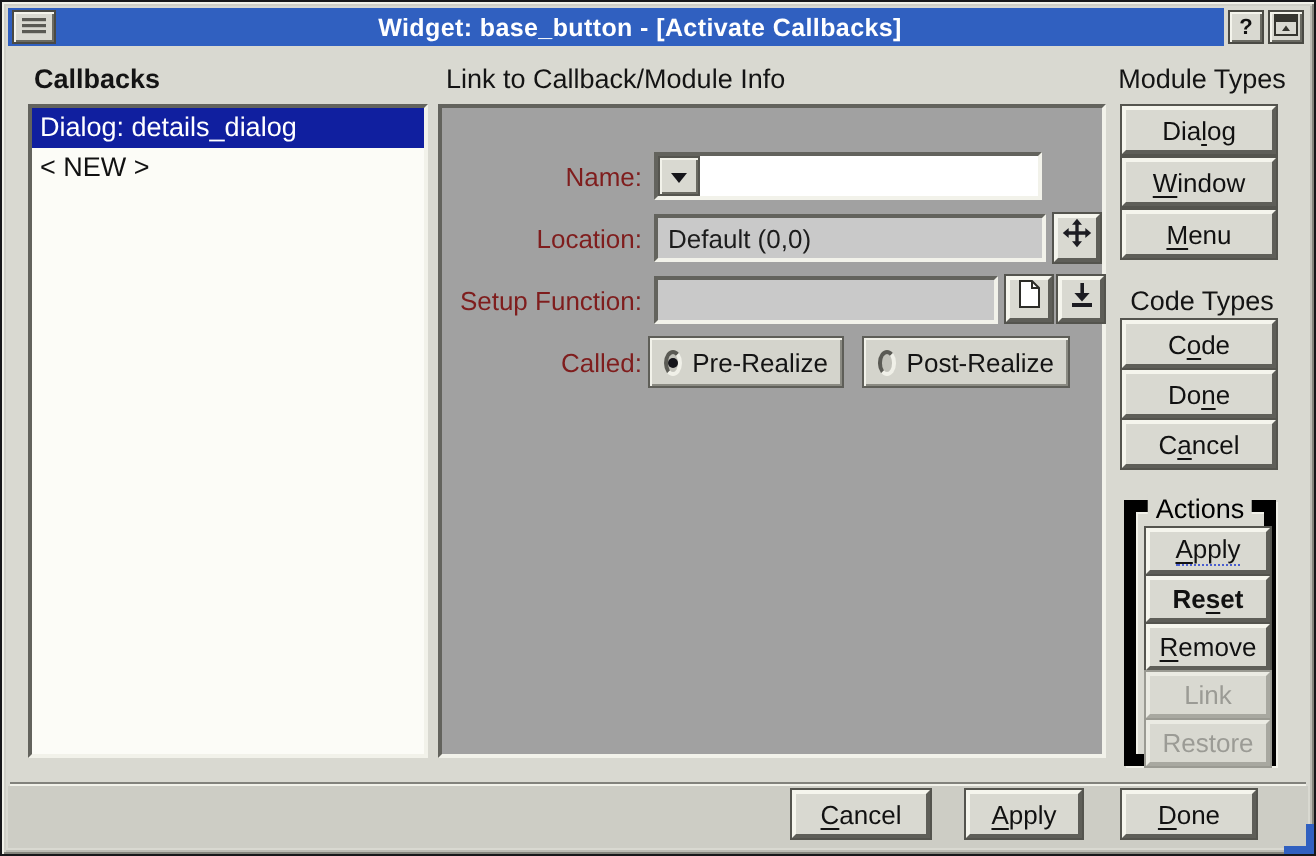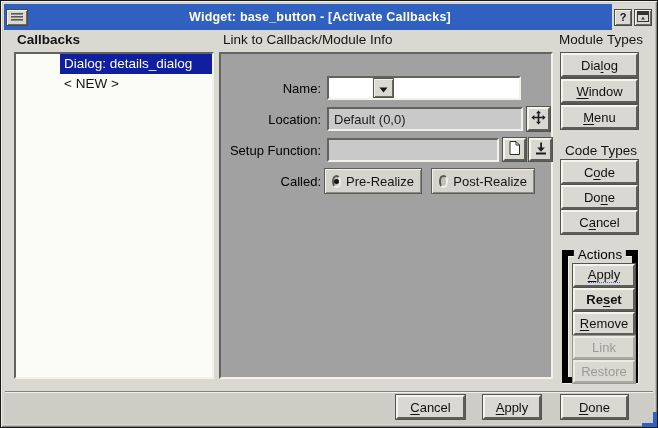--- a/index.html
+++ b/index.html
@@ -6,21 +6,21 @@
   *{box-sizing:border-box;font-family:"Liberation Sans",sans-serif;}
   .window{
     position:relative;width:658px;height:428px;
     background:#d9d9d1;border:1px solid #17171a;
     box-shadow: inset 1px 1px 0 #f1f1e9, inset -1px -1px 0 #84847c,
                 inset 2px 2px 0 #cfcfc7, inset -2px -2px 0 #bcbcb4;
     overflow:hidden;
   }
   
   .titlebar{
-    position:absolute;left:3px;top:3px;right:3px;height:26px;
+    position:absolute;left:3px;top:3px;right:3px;height:19px;
     background:#3060c0;display:flex;align-items:center;
   }
   .tb-menu{
     width:22px;height:17px;margin-left:2px;background:#d9d9d1;
     border:1px solid #4a4a44;
     box-shadow: inset 1px 1px 0 #f4f4ec, inset -1px -1px 0 #6a6a62;
     display:flex;align-items:center;justify-content:center;cursor:default;
   }
   .tb-title{
     flex:1;text-align:center;color:#ffffff;font-size:12.5px;font-weight:700;
@@ -37,35 +37,35 @@
   
   .btn{
     background:#d9d9d1;color:#111;font-size:13px;text-align:center;
     border:2px solid;border-color:#f5f5ed #5e5e58 #5e5e58 #f5f5ed;
     outline:1px solid #54544e;display:flex;align-items:center;justify-content:center;
     cursor:default;white-space:nowrap;
   }
   .btn.disabled{color:#9b9b95;border-color:#ebebe3 #a8a8a0 #a8a8a0 #ebebe3;outline-color:#9a9a92;}
   .mn{text-decoration:underline;text-underline-offset:2px;}
   .focus-dotted{border-bottom:1px dotted #4a5ed0;line-height:14px;}
-  .sunken{border:2px solid;border-color:#63635d #f2f2ea #f2f2ea #63635d;padding-left:44px;}
+  .sunken{border:2px solid;border-color:#63635d #f2f2ea #f2f2ea #63635d;}
   .label{font-size:13px;color:#141414;white-space:nowrap;}
   
   .callbacks-label{position:absolute;left:16px;top:31px;font-size:13.5px;font-weight:bold;}
   .listbox{
     position:absolute;left:13px;top:51px;width:200px;height:327px;
     background:#fcfcf7;overflow:hidden;
   }
   .list-item{font-size:13.5px;color:#111;padding:2px 4px 3px 4px;white-space:nowrap;cursor:default;}
   .list-item.selected{background:#101f9f;color:#fff;}
   
   .info-label{position:absolute;left:222px;top:31px;font-size:13.5px;}
   .info-panel{position:absolute;left:218px;top:51px;width:334px;height:327px;background:#a1a1a1;}
   .frow{position:absolute;display:flex;align-items:center;}
-  .flabel{width:104px;text-align:right;padding-right:4px;font-size:13px;color:#000000;}
+  .flabel{width:104px;text-align:right;padding-right:4px;font-size:13px;color:#7f1d1d;}
   .combo{
     position:absolute;left:106px;width:194px;height:24px;background:#ffffff;
     display:flex;align-items:center;
   }
   .combo-text{flex:1;font-size:13px;color:#111;padding:0 5px;white-space:nowrap;overflow:hidden;}
   .combo-arrow{
     width:21px;height:20px;background:#d9d9d1;
     border:1px solid #55554f;box-shadow: inset 1px 1px 0 #f2f2ea, inset -1px -1px 0 #6a6a62;
     display:flex;align-items:center;justify-content:center;margin-right:0;
   }

